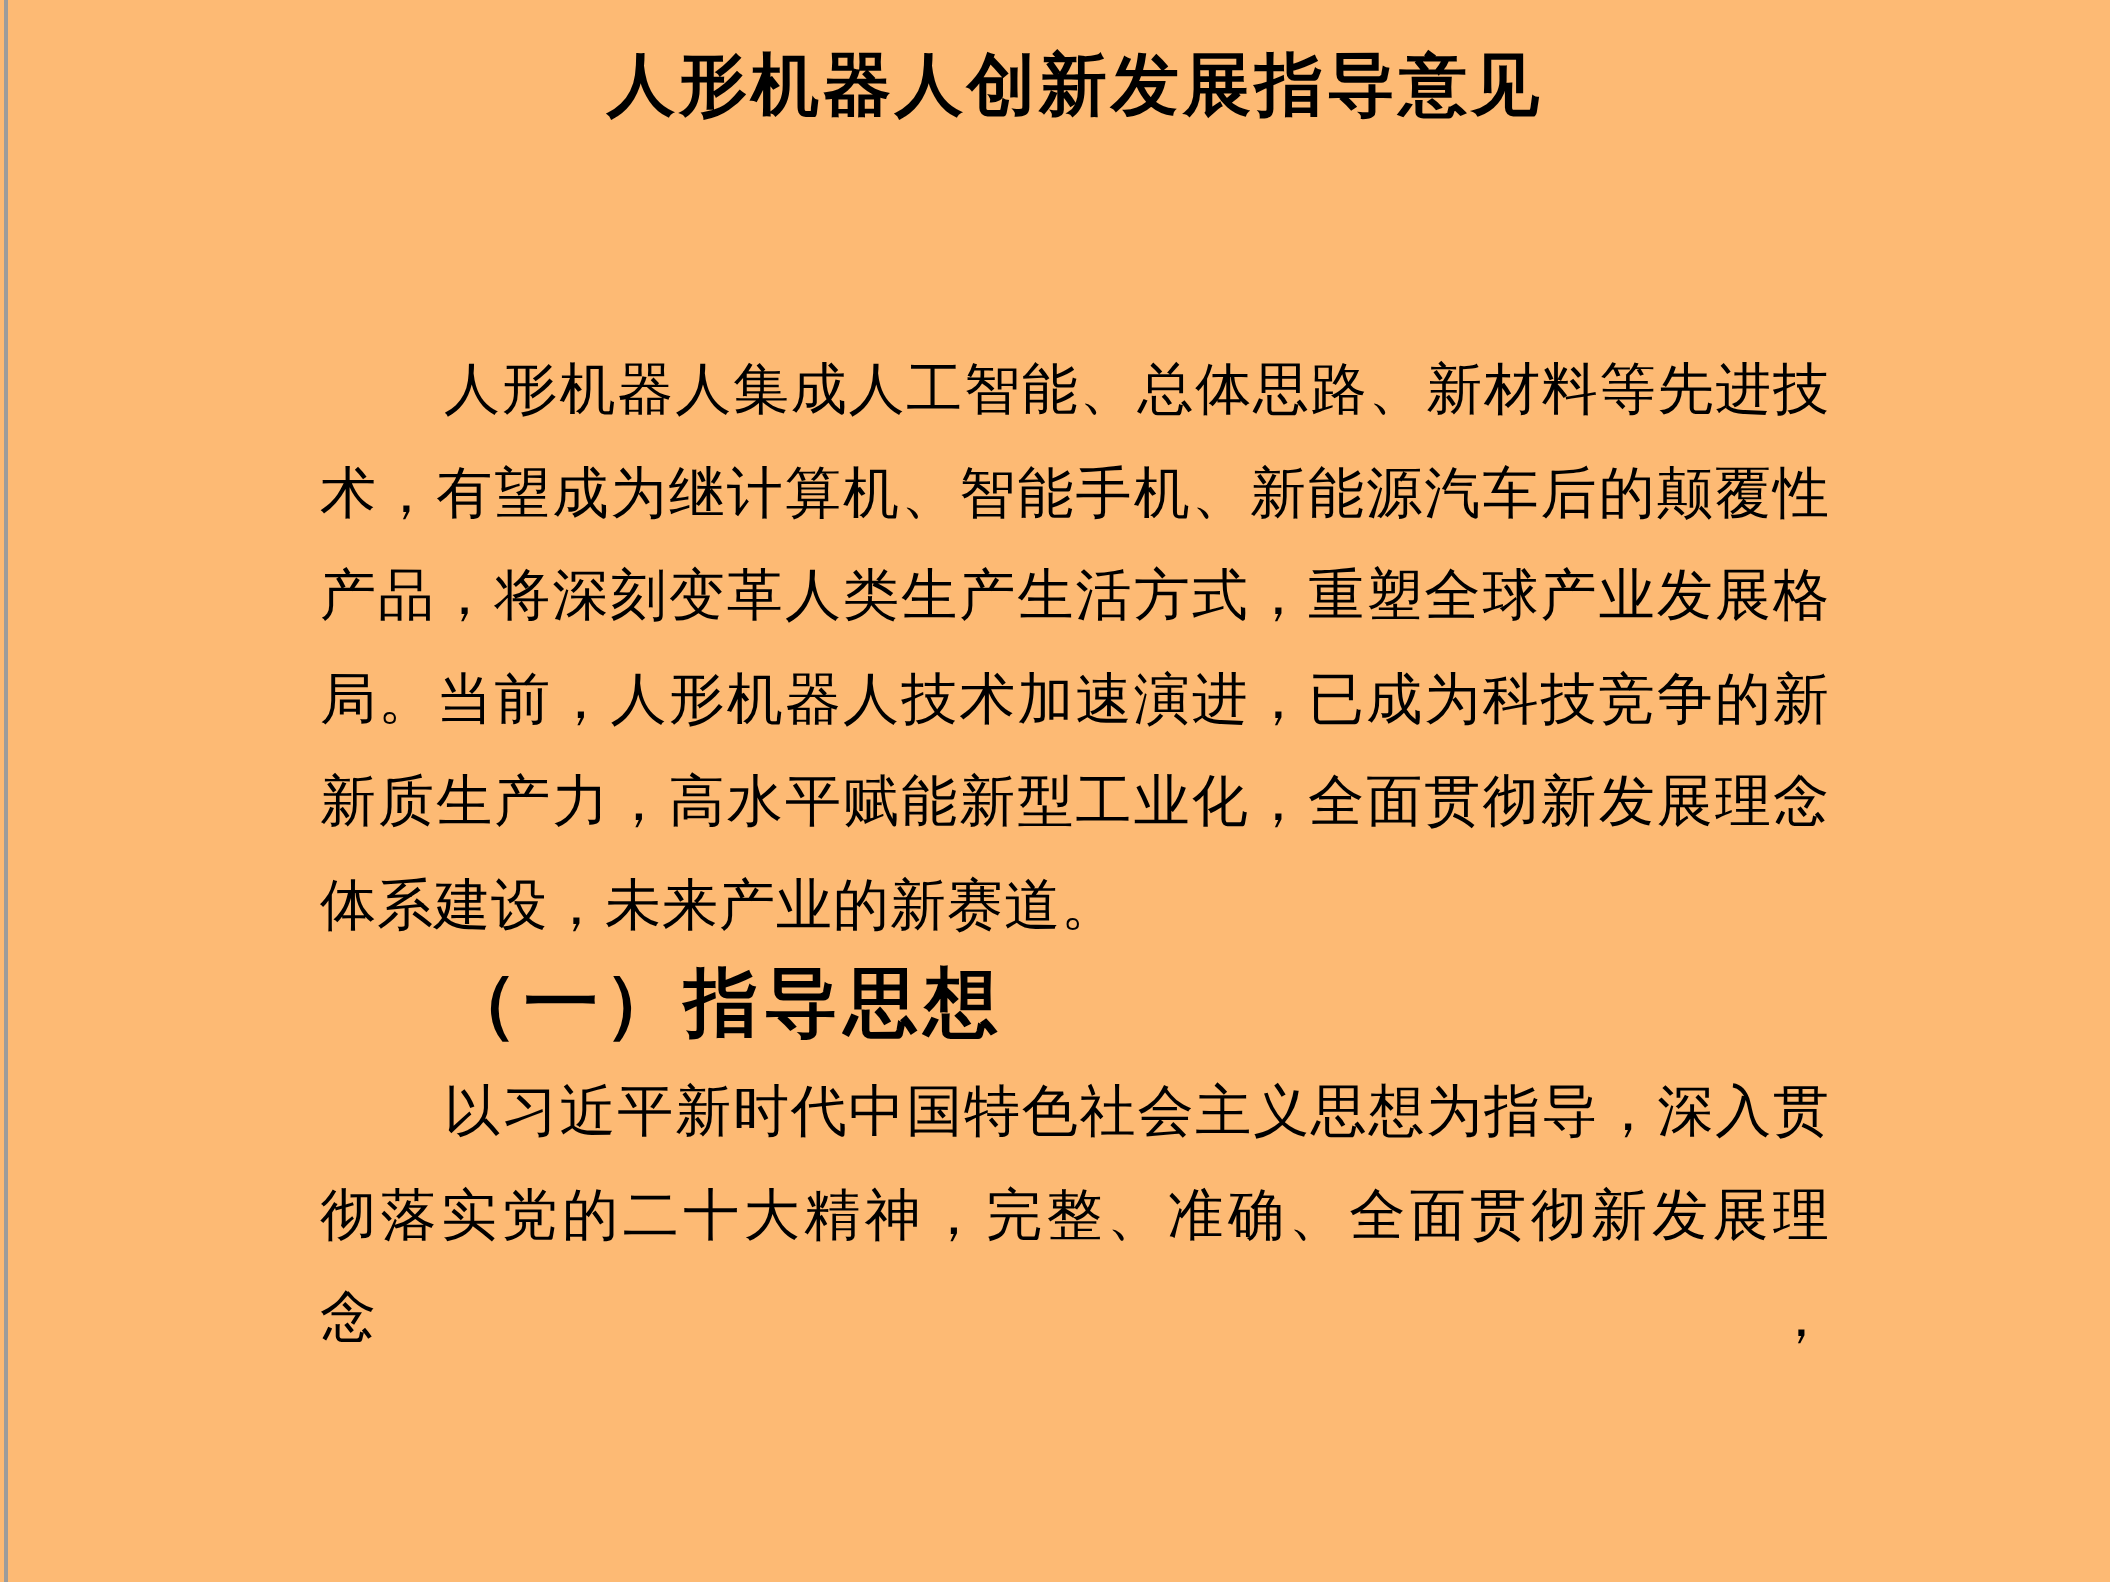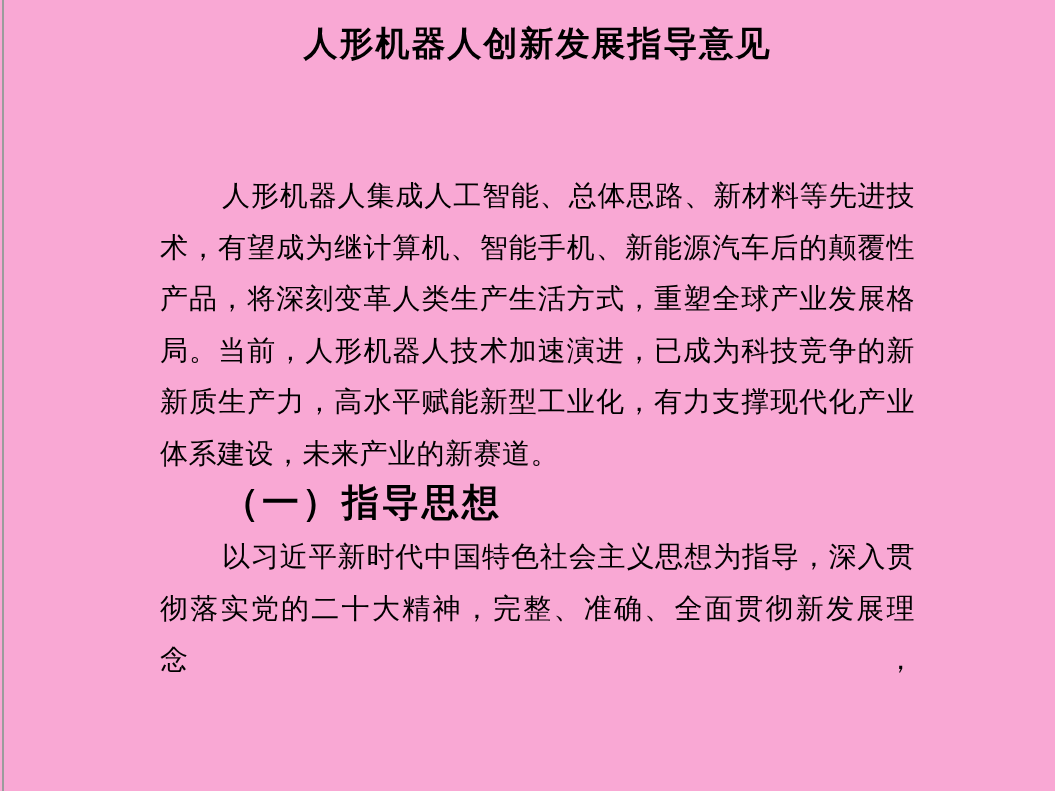--- a/index.html
+++ b/index.html
@@ -9,21 +9,21 @@
     height: 791px;
     background: #ffffff;
     overflow: hidden;
     font-family: "Liberation Serif", "DejaVu Serif", serif;
     color: #000000;
   }
   .page {
     position: relative;
     width: 1055px;
     height: 791px;
-    background: #f9a8d4;
+    background: #fdba74;
   }
   .left-border {
     position: absolute;
     left: 2px;
     top: 0;
     width: 2px;
     height: 100%;
     background: #9c9c9c;
   }
   .doc-title {
@@ -83,21 +83,21 @@
   <div class="left-border"></div>
 
   <div class="doc-title">人形机器人创新发展指导意见</div>
 
   <div class="doc-body">
 
     <div class="ln jst ind">人形机器人集成人工智能、总体思路、新材料等先进技</div>
     <div class="ln jst">术，有望成为继计算机、智能手机、新能源汽车后的颠覆性</div>
     <div class="ln jst">产品，将深刻变革人类生产生活方式，重塑全球产业发展格</div>
     <div class="ln jst">局。当前，人形机器人技术加速演进，已成为科技竞争的新</div>
-    <div class="ln jst">新质生产力，高水平赋能新型工业化，有力支撑现代化产业</div>
+    <div class="ln jst">新质生产力，高水平赋能新型工业化，全面贯彻新发展理念</div>
     <div class="ln">体系建设，未来产业的新赛道。</div>
 
 
     <div class="ln h2 ind">（一）指导思想</div>
 
     <div class="ln jst ind">以习近平新时代中国特色社会主义思想为指导，深入贯</div>
     <div class="ln jst">彻落实党的二十大精神，完整、准确、全面贯彻新发展理念，</div>
 
   </div>
 </div>

